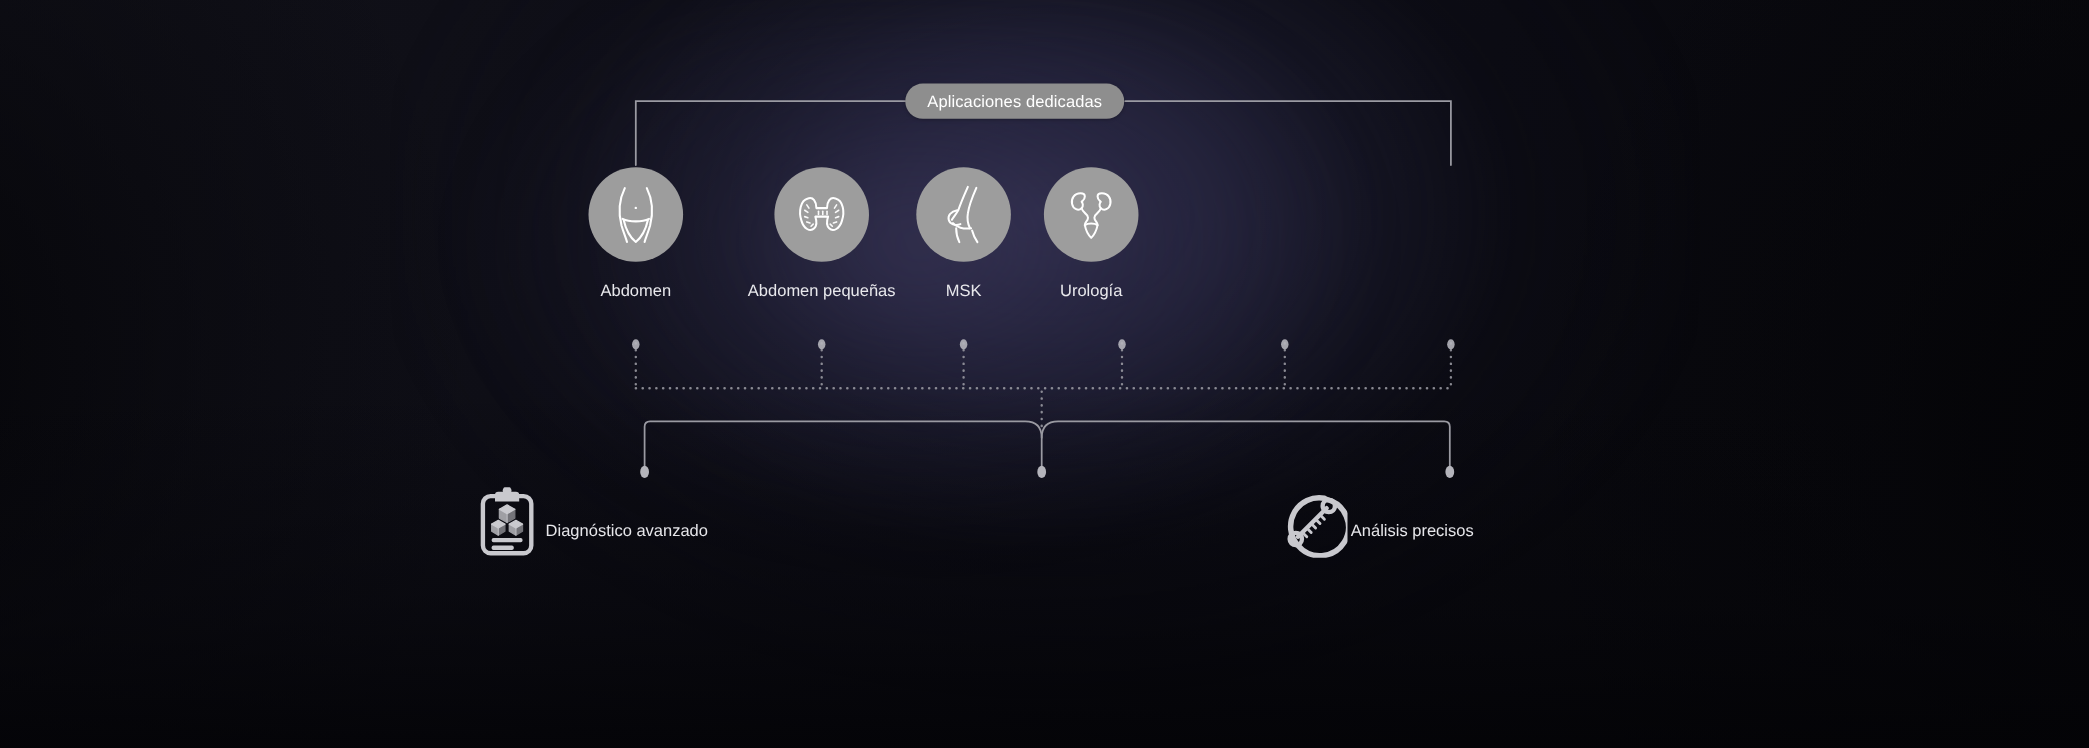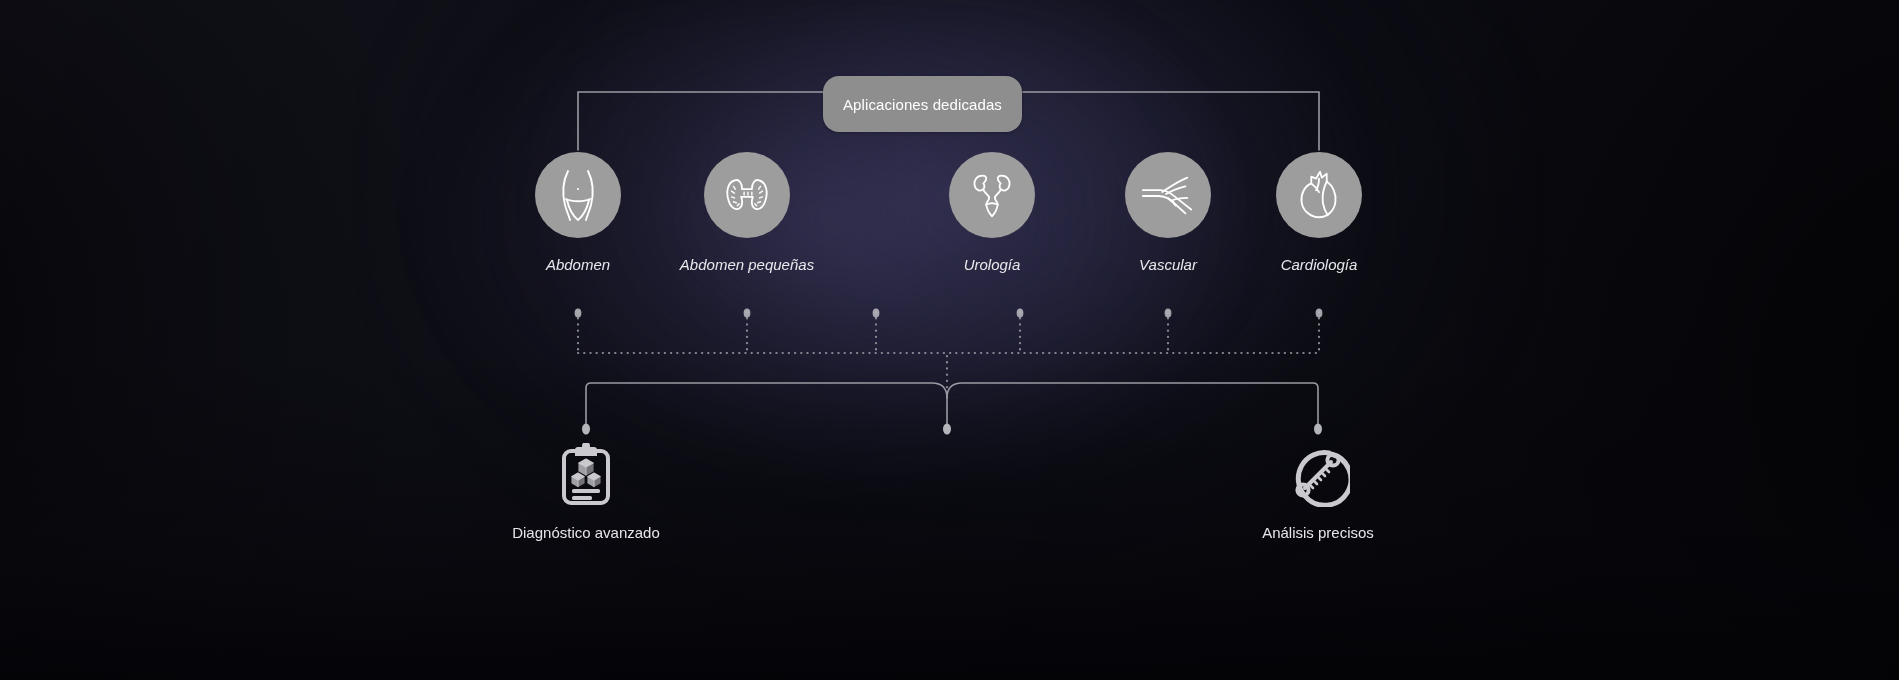--- a/index.html
+++ b/index.html
@@ -81,41 +81,40 @@
     height: 680px;
     pointer-events: none;
   }
 
   
   .badge {
     position: absolute;
     left: 823px;
     top: 76px;
     height: 32px;
-    padding: 12px 20px;
+    padding: 0 20px;
     display: flex;
     align-items: center;
     justify-content: center;
     background: #8e8e8e;
     border-radius: 16px;
     color: #ffffff;
     font-size: 15px;
     letter-spacing: 0.1px;
     white-space: nowrap;
     box-shadow: 0 1px 3px rgba(0,0,0,0.25);
   }
 
   
   .apps-row {
     position: absolute;
     left: 0;
     top: 152px;
     width: 1899px;
     height: 130px;
-    font-style: italic;
   }
   .app-item {
     position: absolute;
     top: 0;
     width: 180px;
     margin-left: -90px;
     display: flex;
     flex-direction: column;
     align-items: center;
   }
@@ -144,21 +143,21 @@
     top: 440px;
     width: 1899px;
     height: 130px;
   }
   .feature-item {
     position: absolute;
     top: 0;
     width: 320px;
     margin-left: -160px;
     display: flex;
-    flex-direction: column;
+    flex-direction: row;
     align-items: center;
   }
   .feature-icon {
     width: 70px;
     height: 70px;
     display: flex;
     align-items: center;
     justify-content: center;
   }
   .feature-icon svg { display:block; }
@@ -259,62 +258,50 @@
                 <path d="M40 41 L38 39"></path>
               <path d="M27 27 L27 30"></path>
                 <path d="M31 27 L31 30"></path>
                 <path d="M35 27 L35 30"></path>
             </g>
           </svg>
         </div>
         <div class="app-label">Abdomen pequeñas</div>
       </div>
 
+      <div class="app-item" style="left:876px">
+        <div class="app-circle">
+          <svg width="58" height="58" viewBox="0 0 60 60" fill="none" stroke="#ffffff" stroke-width="1.9" stroke-linecap="round" stroke-linejoin="round">
+            <path d="M34 4 C30 13 27 20 25 26 C22 31 20 33 19 35"></path>
+            <path d="M24 26 C18 27 15 31 16 35 C17 39 22 41 27 39"></path>
+            <path d="M42 5 C38 14 35 22 34 29 C33 35 34 39 36 43"></path>
+            <path d="M20 38 C23 42 30 44 37 43"></path>
+            <path d="M23 43 C23 48 24 52 26 56"></path>
+            <path d="M38 45 C39 49 41 53 43 56"></path>
+          </svg>
+        </div>
+        <div class="app-label">MSK</div>
+      </div>
 
       <div class="app-item" style="left:992px">
         <div class="app-circle">
           <svg width="58" height="58" viewBox="0 0 60 60" fill="none" stroke="#ffffff" stroke-width="1.9" stroke-linecap="round" stroke-linejoin="round">
             <path d="M20 10 C14 10 11 15 12 20 C13 25 18 27 21 24 C23 22 22 19 21 18
                      C22 17 24 16 24 13 C24 11 22 10 20 10 Z"></path>
             <path d="M40 10 C46 10 49 15 48 20 C47 25 42 27 39 24 C37 22 38 19 39 18
                      C38 17 36 16 36 13 C36 11 38 10 40 10 Z"></path>
             <path d="M21 24 C22 29 27 29 27 33 C27 36 24 37 24 40"></path>
             <path d="M39 24 C38 29 33 29 33 33 C33 36 36 37 36 40"></path>
             <path d="M24 40 C25 45 27 49 30 52 C33 49 35 45 36 40 C33 38 27 38 24 40 Z"></path>
           </svg>
         </div>
         <div class="app-label">Urología</div>
       </div>
 
-      <div class="app-item" style="left:1168px">
-        <div class="app-circle">
-          <svg width="58" height="58" viewBox="0 0 60 60" fill="none" stroke="#ffffff" stroke-width="1.9" stroke-linecap="round" stroke-linejoin="round">
-            <path d="M4 25 L22 25 C29 25 34 29 40 34 L54 45"></path>
-            <path d="M4 31 L20 31 C27 31 32 34 37 39 L48 49"></path>
-            <path d="M24 27 C30 23 38 17 50 12"></path>
-            <path d="M28 29 C33 26 40 23 48 21"></path>
-            <path d="M33 36 C38 34 44 33 50 33"></path>
-            <path d="M30 33 C33 35 36 38 38 41"></path>
-          </svg>
-        </div>
-        <div class="app-label">Vascular</div>
-      </div>
-
-      <div class="app-item" style="left:1319px">
-        <div class="app-circle">
-          <svg width="58" height="58" viewBox="0 0 60 60" fill="none" stroke="#ffffff" stroke-width="1.9" stroke-linecap="round" stroke-linejoin="round">
-            <path d="M22 18 C15 21 11 29 12 37 C13 46 21 53 30 53 C39 53 46 46 47 37
-                     C48 28 44 20 38 16 L38 8 L33 12 L31 6 L27 13 L22 11 Z"></path>
-            <path d="M38 16 C35 22 33 30 34 38 C35 44 37 48 39 51"></path>
-            <path d="M22 18 C25 20 28 23 30 27"></path>
-            <path d="M30 13 C30 18 29 22 27 25"></path>
-          </svg>
-        </div>
-        <div class="app-label">Cardiología</div>
-      </div>
+
 
     </div>
 
     <div class="features-row">
 
       <div class="feature-item" style="left:586px">
         <div class="feature-icon">
           <svg width="64" height="64" viewBox="0 0 64 64">
             <g fill="none" stroke="#c9c9ce" stroke-width="4" stroke-linejoin="round">
               <rect x="10" y="8" width="44" height="52" rx="7"></rect>

